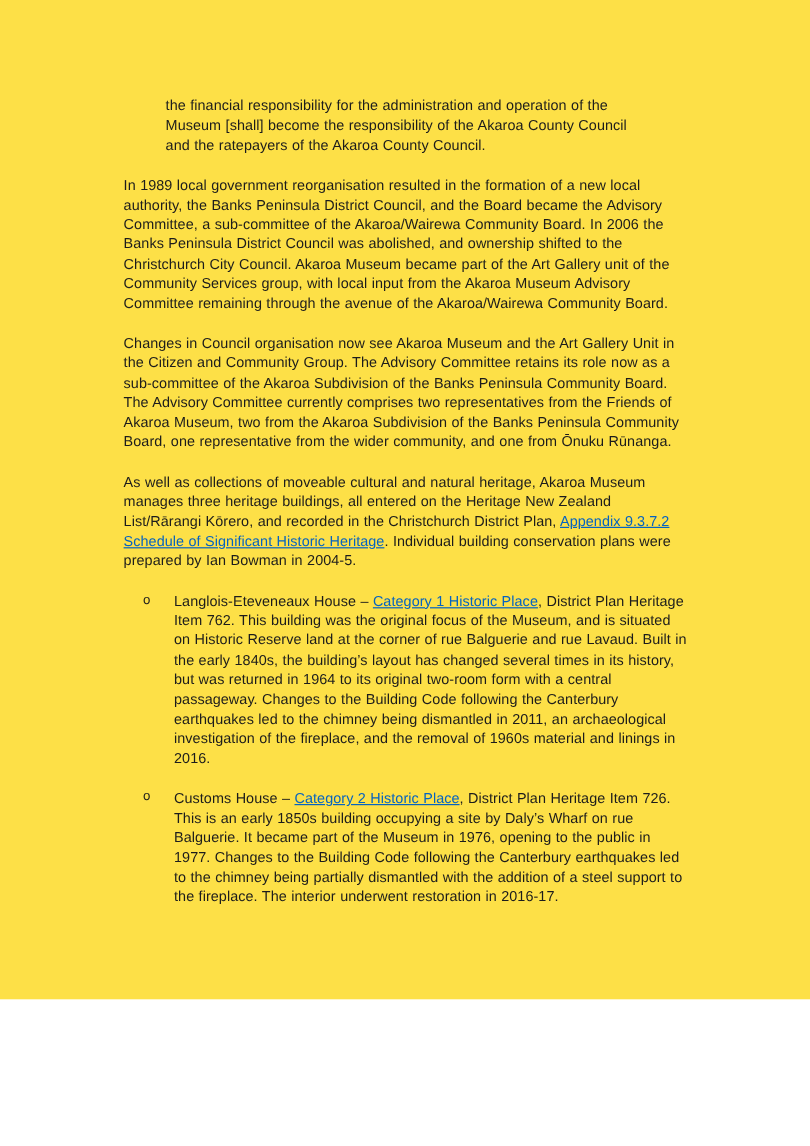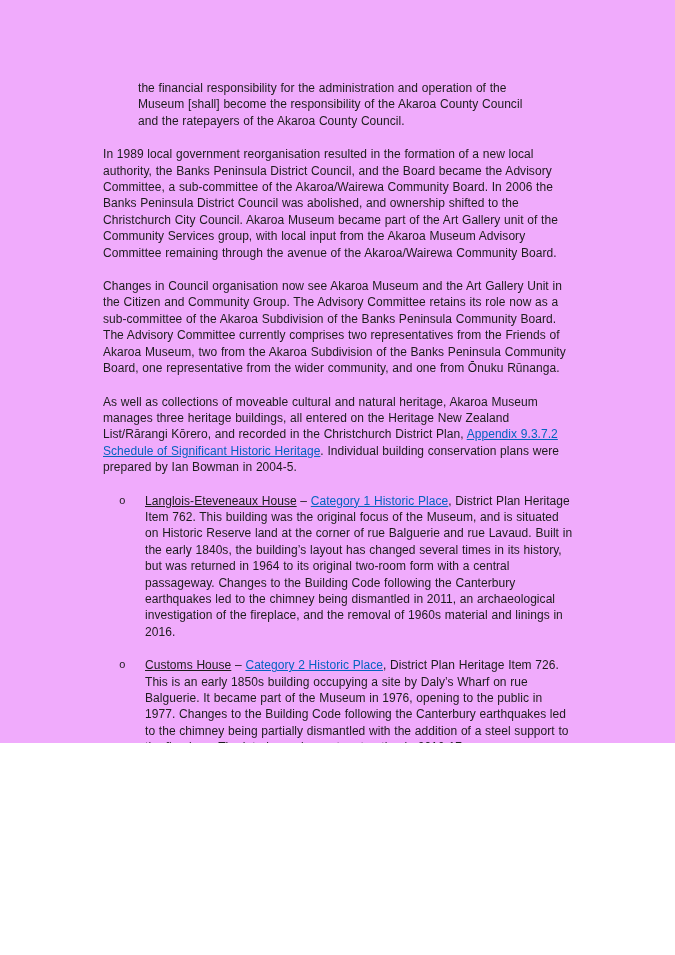--- a/index.html
+++ b/index.html
@@ -3,22 +3,22 @@
 <meta charset="utf-8">
 <style>
   html, body {
     margin: 0;
     padding: 0;
     background: #ffffff;
   }
   .page {
     position: relative;
     width: 675px;
-    height: 743px;
-    background: #f0abfc;
+    height: 833px;
+    background: #fde047;
     font-family: "Liberation Sans", sans-serif;
     font-size: 12px;
     line-height: 16.4px;
     color: #1c1c1c;
     overflow: hidden;
     box-sizing: border-box;
   }
   .doc-body {
     position: absolute;
     top: 80px;
@@ -43,21 +43,20 @@
     flex: 0 0 26px;
     width: 26px;
     font-family: "Liberation Mono", monospace;
     font-size: 11px;
     line-height: 16.4px;
   }
   .bullet-text {
     flex: 1;
   }
   .underline {
-    text-decoration: underline;
   }
   a.link {
     color: #0563c1;
     text-decoration: underline;
     cursor: pointer;
   }
   .footer {
     position: absolute;
     top: 900px;
     left: 103px;

